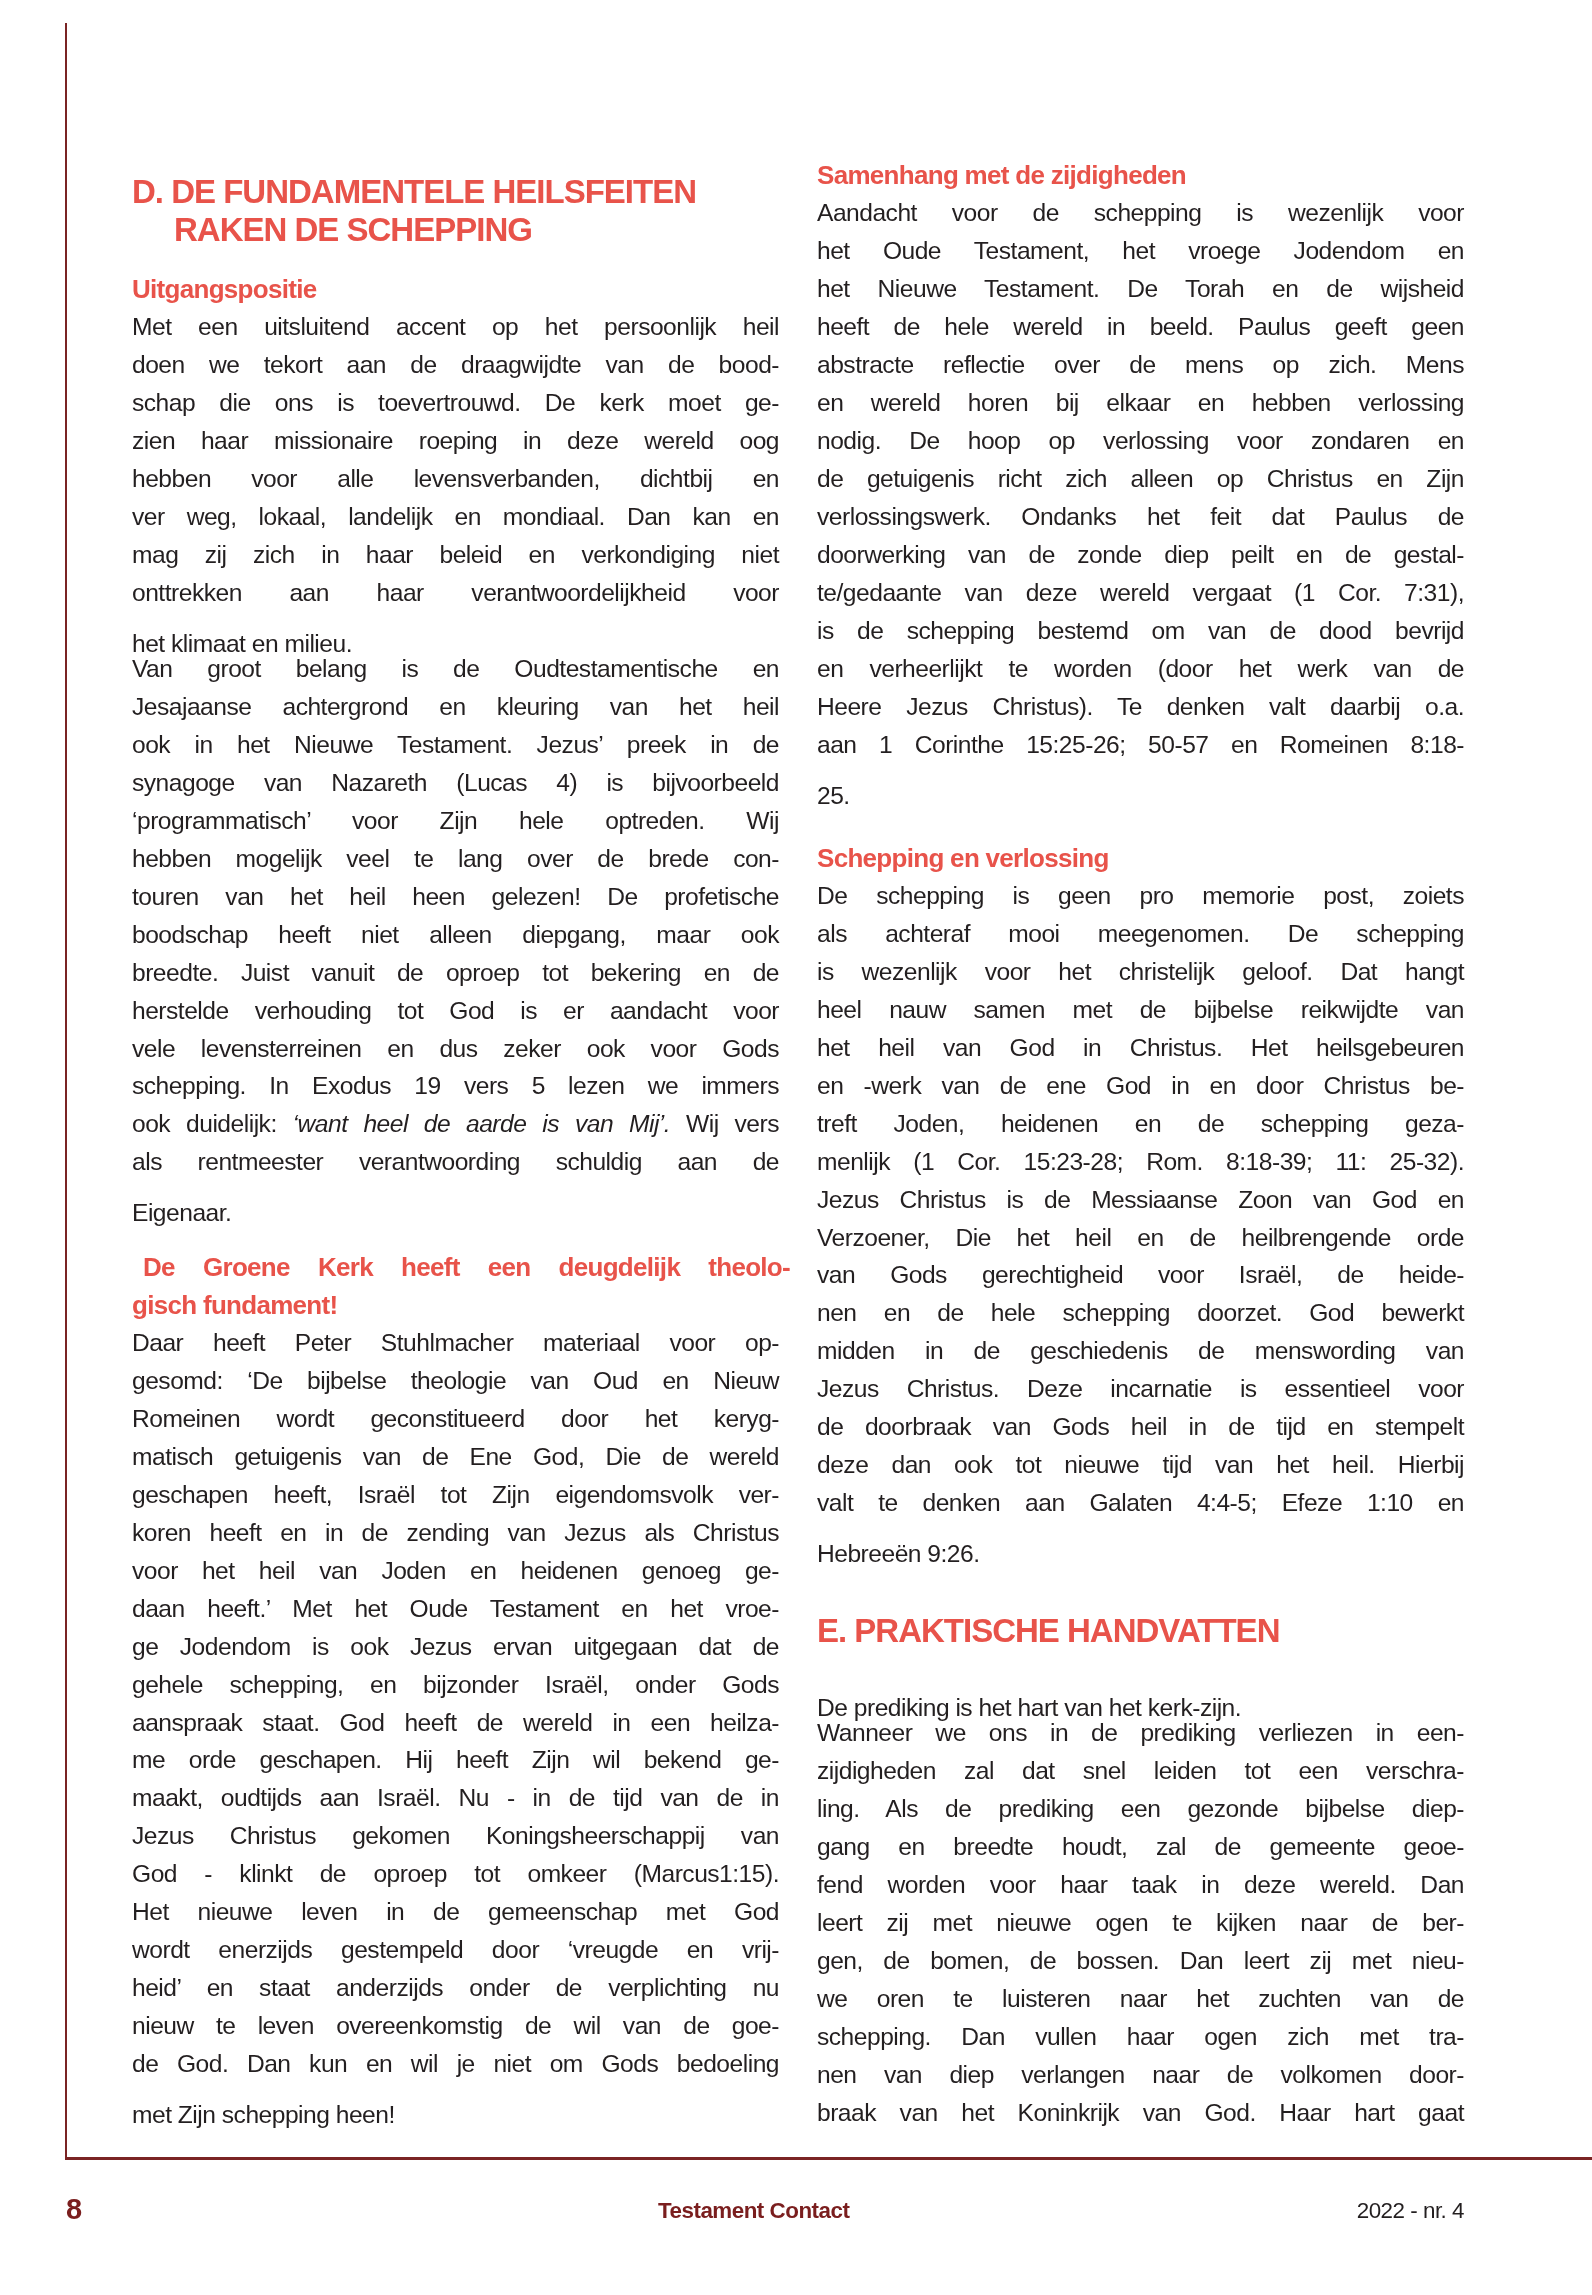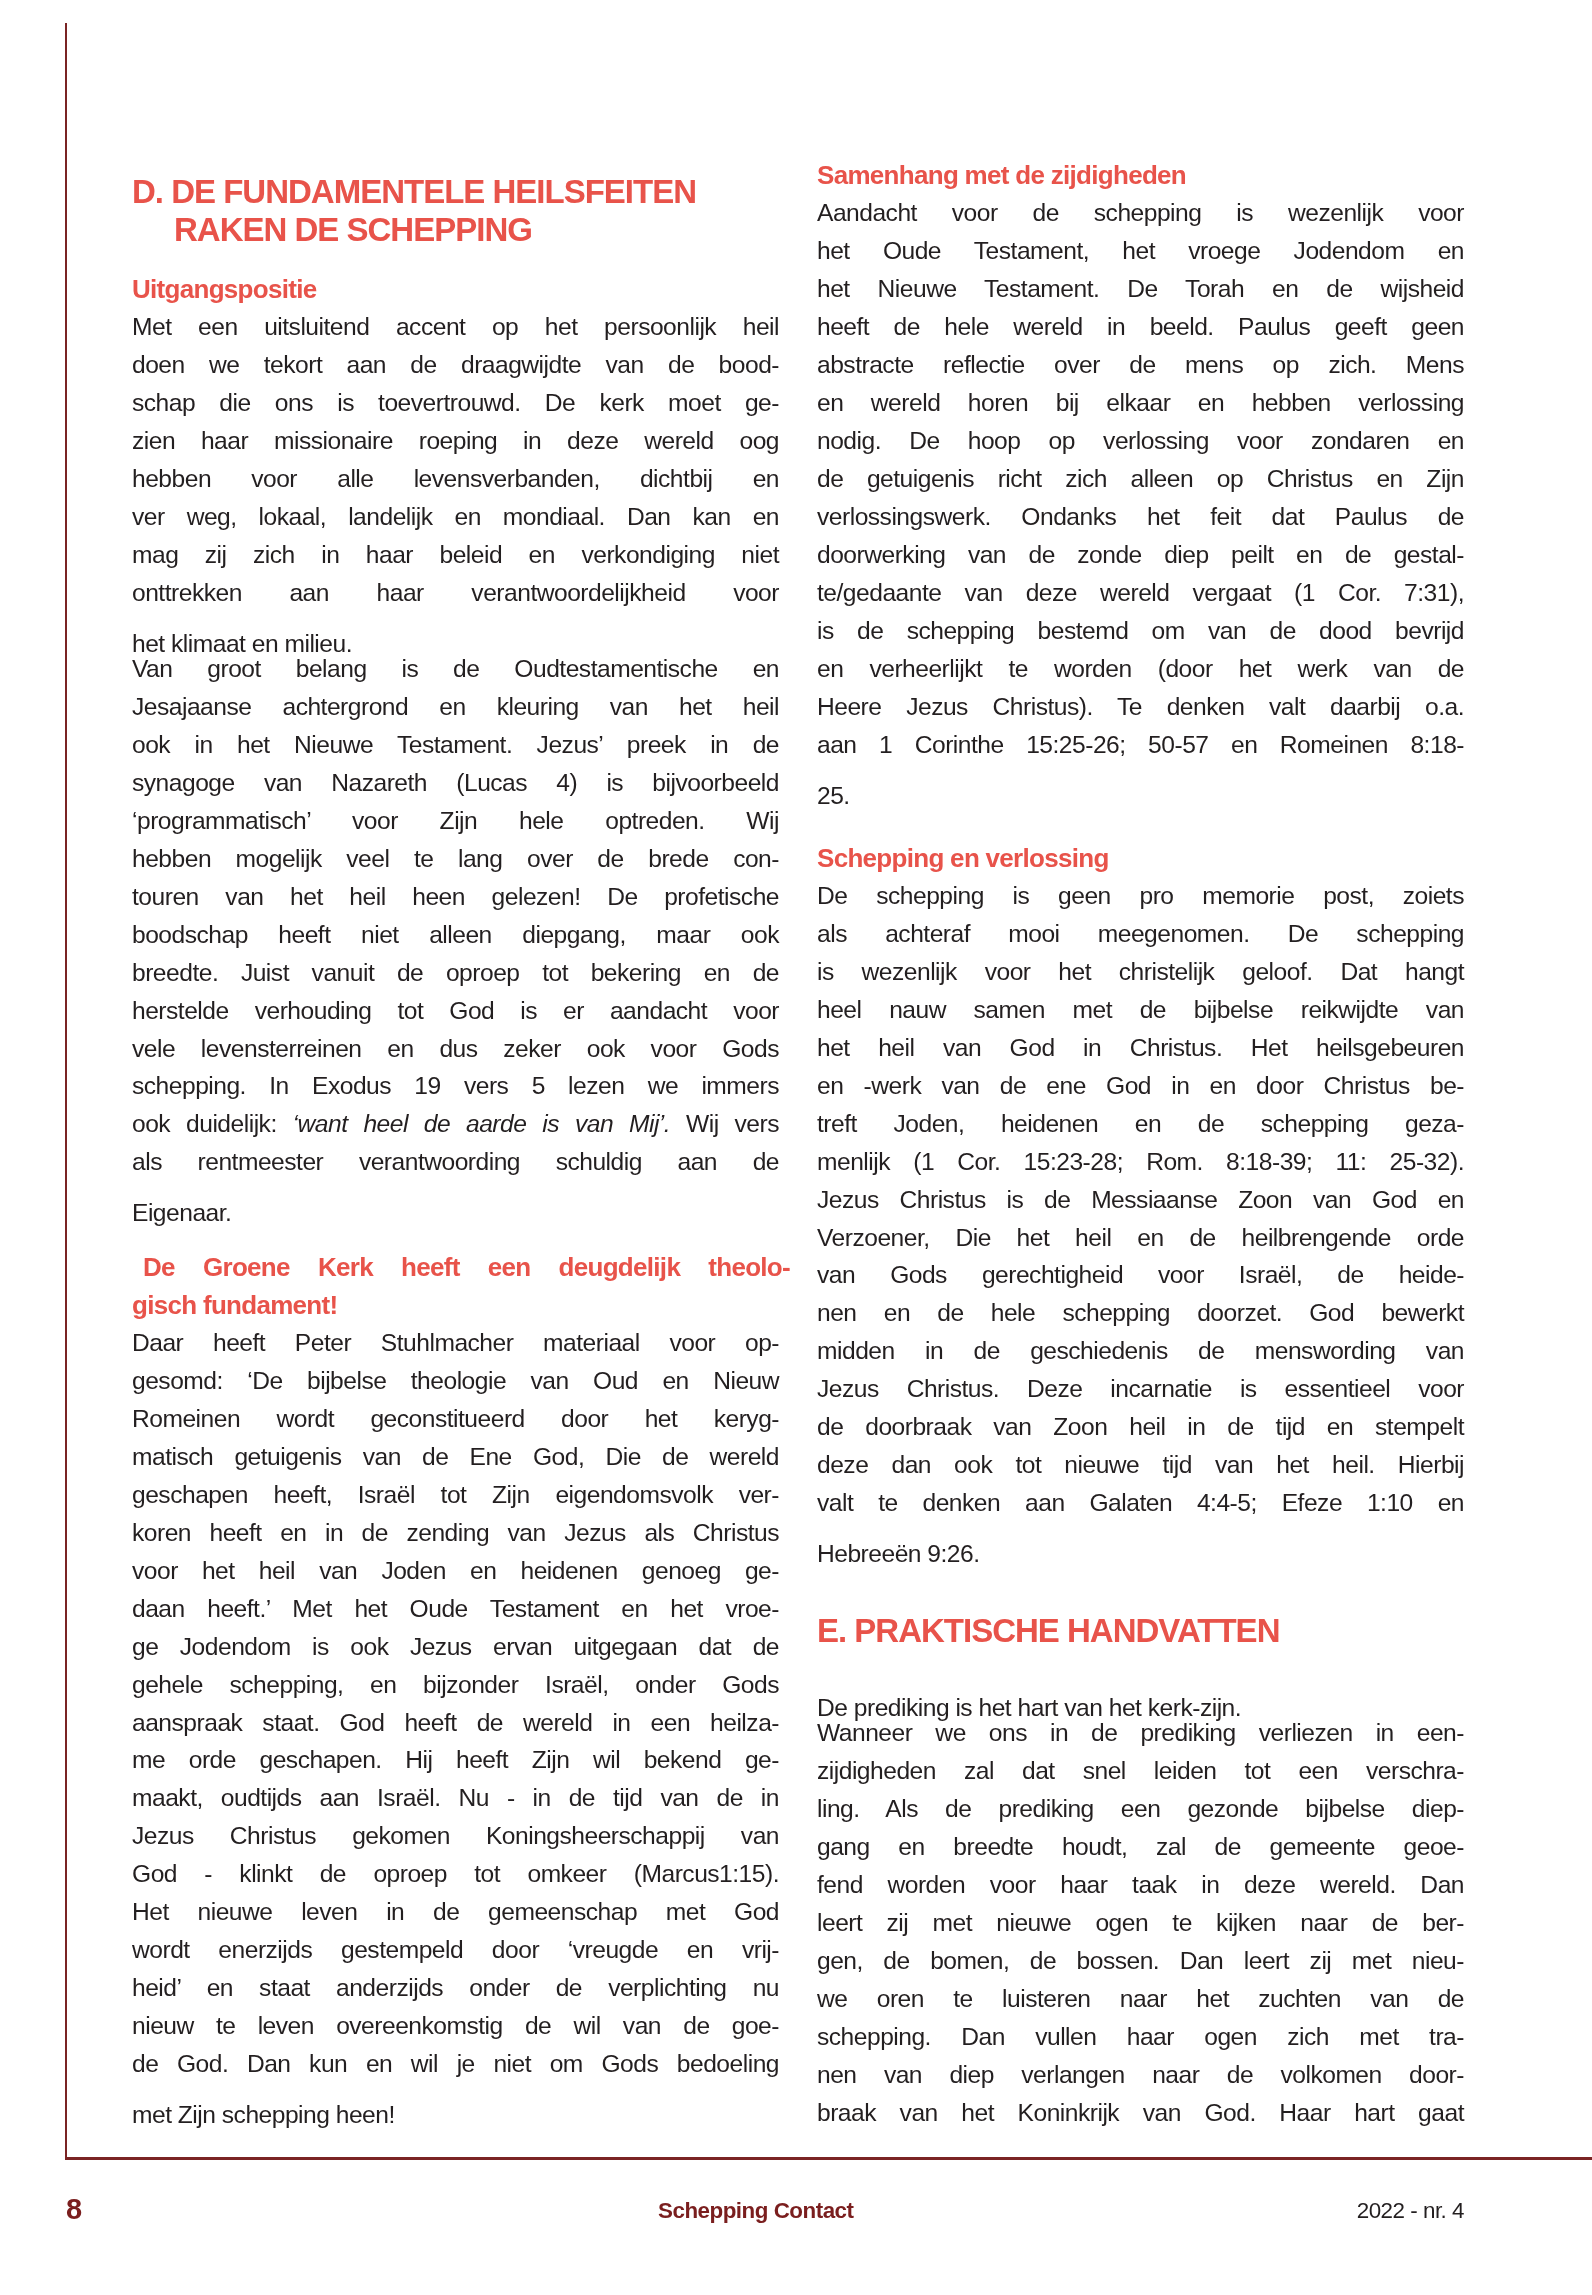--- a/index.html
+++ b/index.html
@@ -126,21 +126,21 @@
     <div class="line" style="top:1029px">het heil van God in Christus. Het heilsgebeuren</div>
     <div class="line" style="top:1067px">en -werk van de ene God in en door Christus be-</div>
     <div class="line" style="top:1105px">treft Joden, heidenen en de schepping geza-</div>
     <div class="line" style="top:1143px">menlijk (1 Cor. 15:23-28; Rom. 8:18-39; 11: 25-32).</div>
     <div class="line" style="top:1181px">Jezus Christus is de Messiaanse Zoon van God en</div>
     <div class="line" style="top:1219px">Verzoener, Die het heil en de heilbrengende orde</div>
     <div class="line" style="top:1256px">van Gods gerechtigheid voor Israël, de heide-</div>
     <div class="line" style="top:1294px">nen en de hele schepping doorzet. God bewerkt</div>
     <div class="line" style="top:1332px">midden in de geschiedenis de menswording van</div>
     <div class="line" style="top:1370px">Jezus Christus. Deze incarnatie is essentieel voor</div>
-    <div class="line" style="top:1408px">de doorbraak van Zoon heil in de tijd en stempelt</div>
+    <div class="line" style="top:1408px">de doorbraak van Gods heil in de tijd en stempelt</div>
     <div class="line" style="top:1446px">deze dan ook tot nieuwe tijd van het heil. Hierbij</div>
     <div class="line" style="top:1484px">valt te denken aan Galaten 4:4-5; Efeze 1:10 en</div>
     <div class="line last" style="top:1522px">Hebreeën 9:26.</div>
   </div>
 
   <div class="h-main" style="top:1612px">E. PRAKTISCHE HANDVATTEN</div>
 
   <div>
     <div class="line last" style="top:1676px">De prediking is het hart van het kerk-zijn.</div>
     <div class="line" style="top:1714px">Wanneer we ons in de prediking verliezen in een-</div>
@@ -151,15 +151,15 @@
     <div class="line" style="top:1904px">leert zij met nieuwe ogen te kijken naar de ber-</div>
     <div class="line" style="top:1942px">gen, de bomen, de bossen. Dan leert zij met nieu-</div>
     <div class="line" style="top:1980px">we oren te luisteren naar het zuchten van de</div>
     <div class="line" style="top:2018px">schepping. Dan vullen haar ogen zich met tra-</div>
     <div class="line" style="top:2056px">nen van diep verlangen naar de volkomen door-</div>
     <div class="line" style="top:2094px">braak van het Koninkrijk van God. Haar hart gaat</div>
   </div>
 </div>
 
 <div class="footer-num">8</div>
-<div class="footer-title">Schepping Contact</div>
+<div class="footer-title">Testament Contact</div>
 <div class="footer-issue">2022 - nr. 4</div>
 
 
 </body></html>

